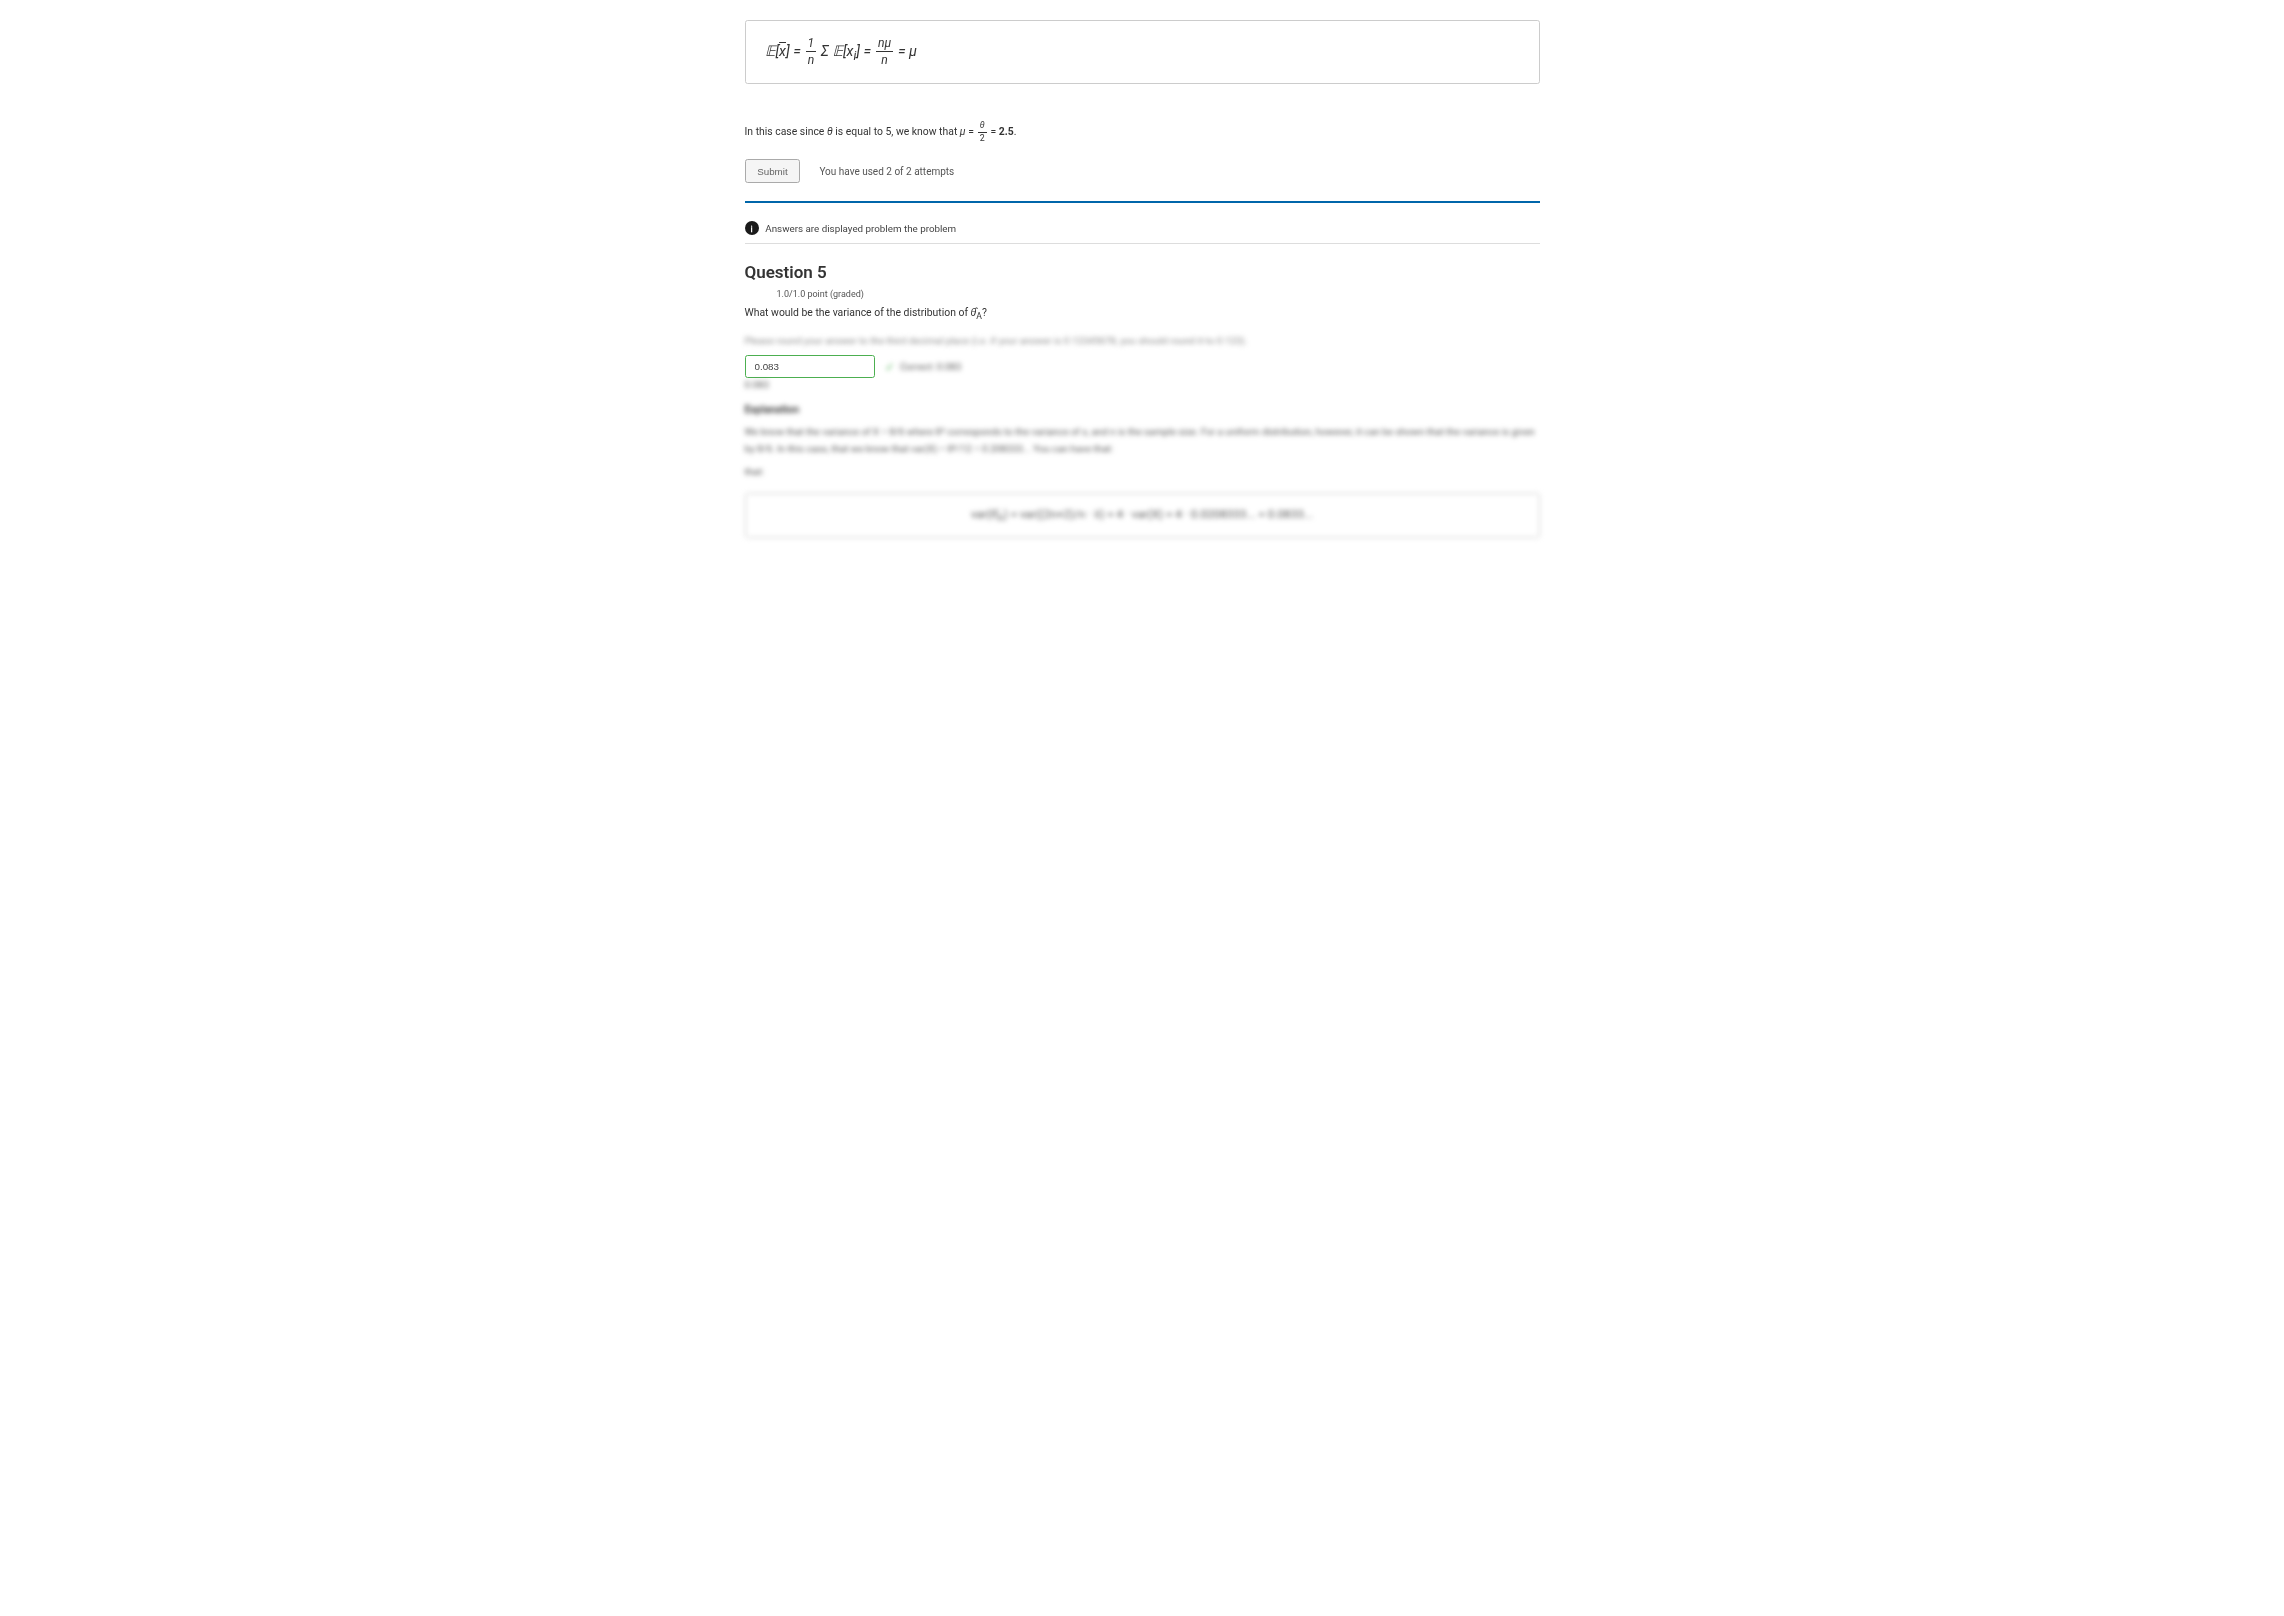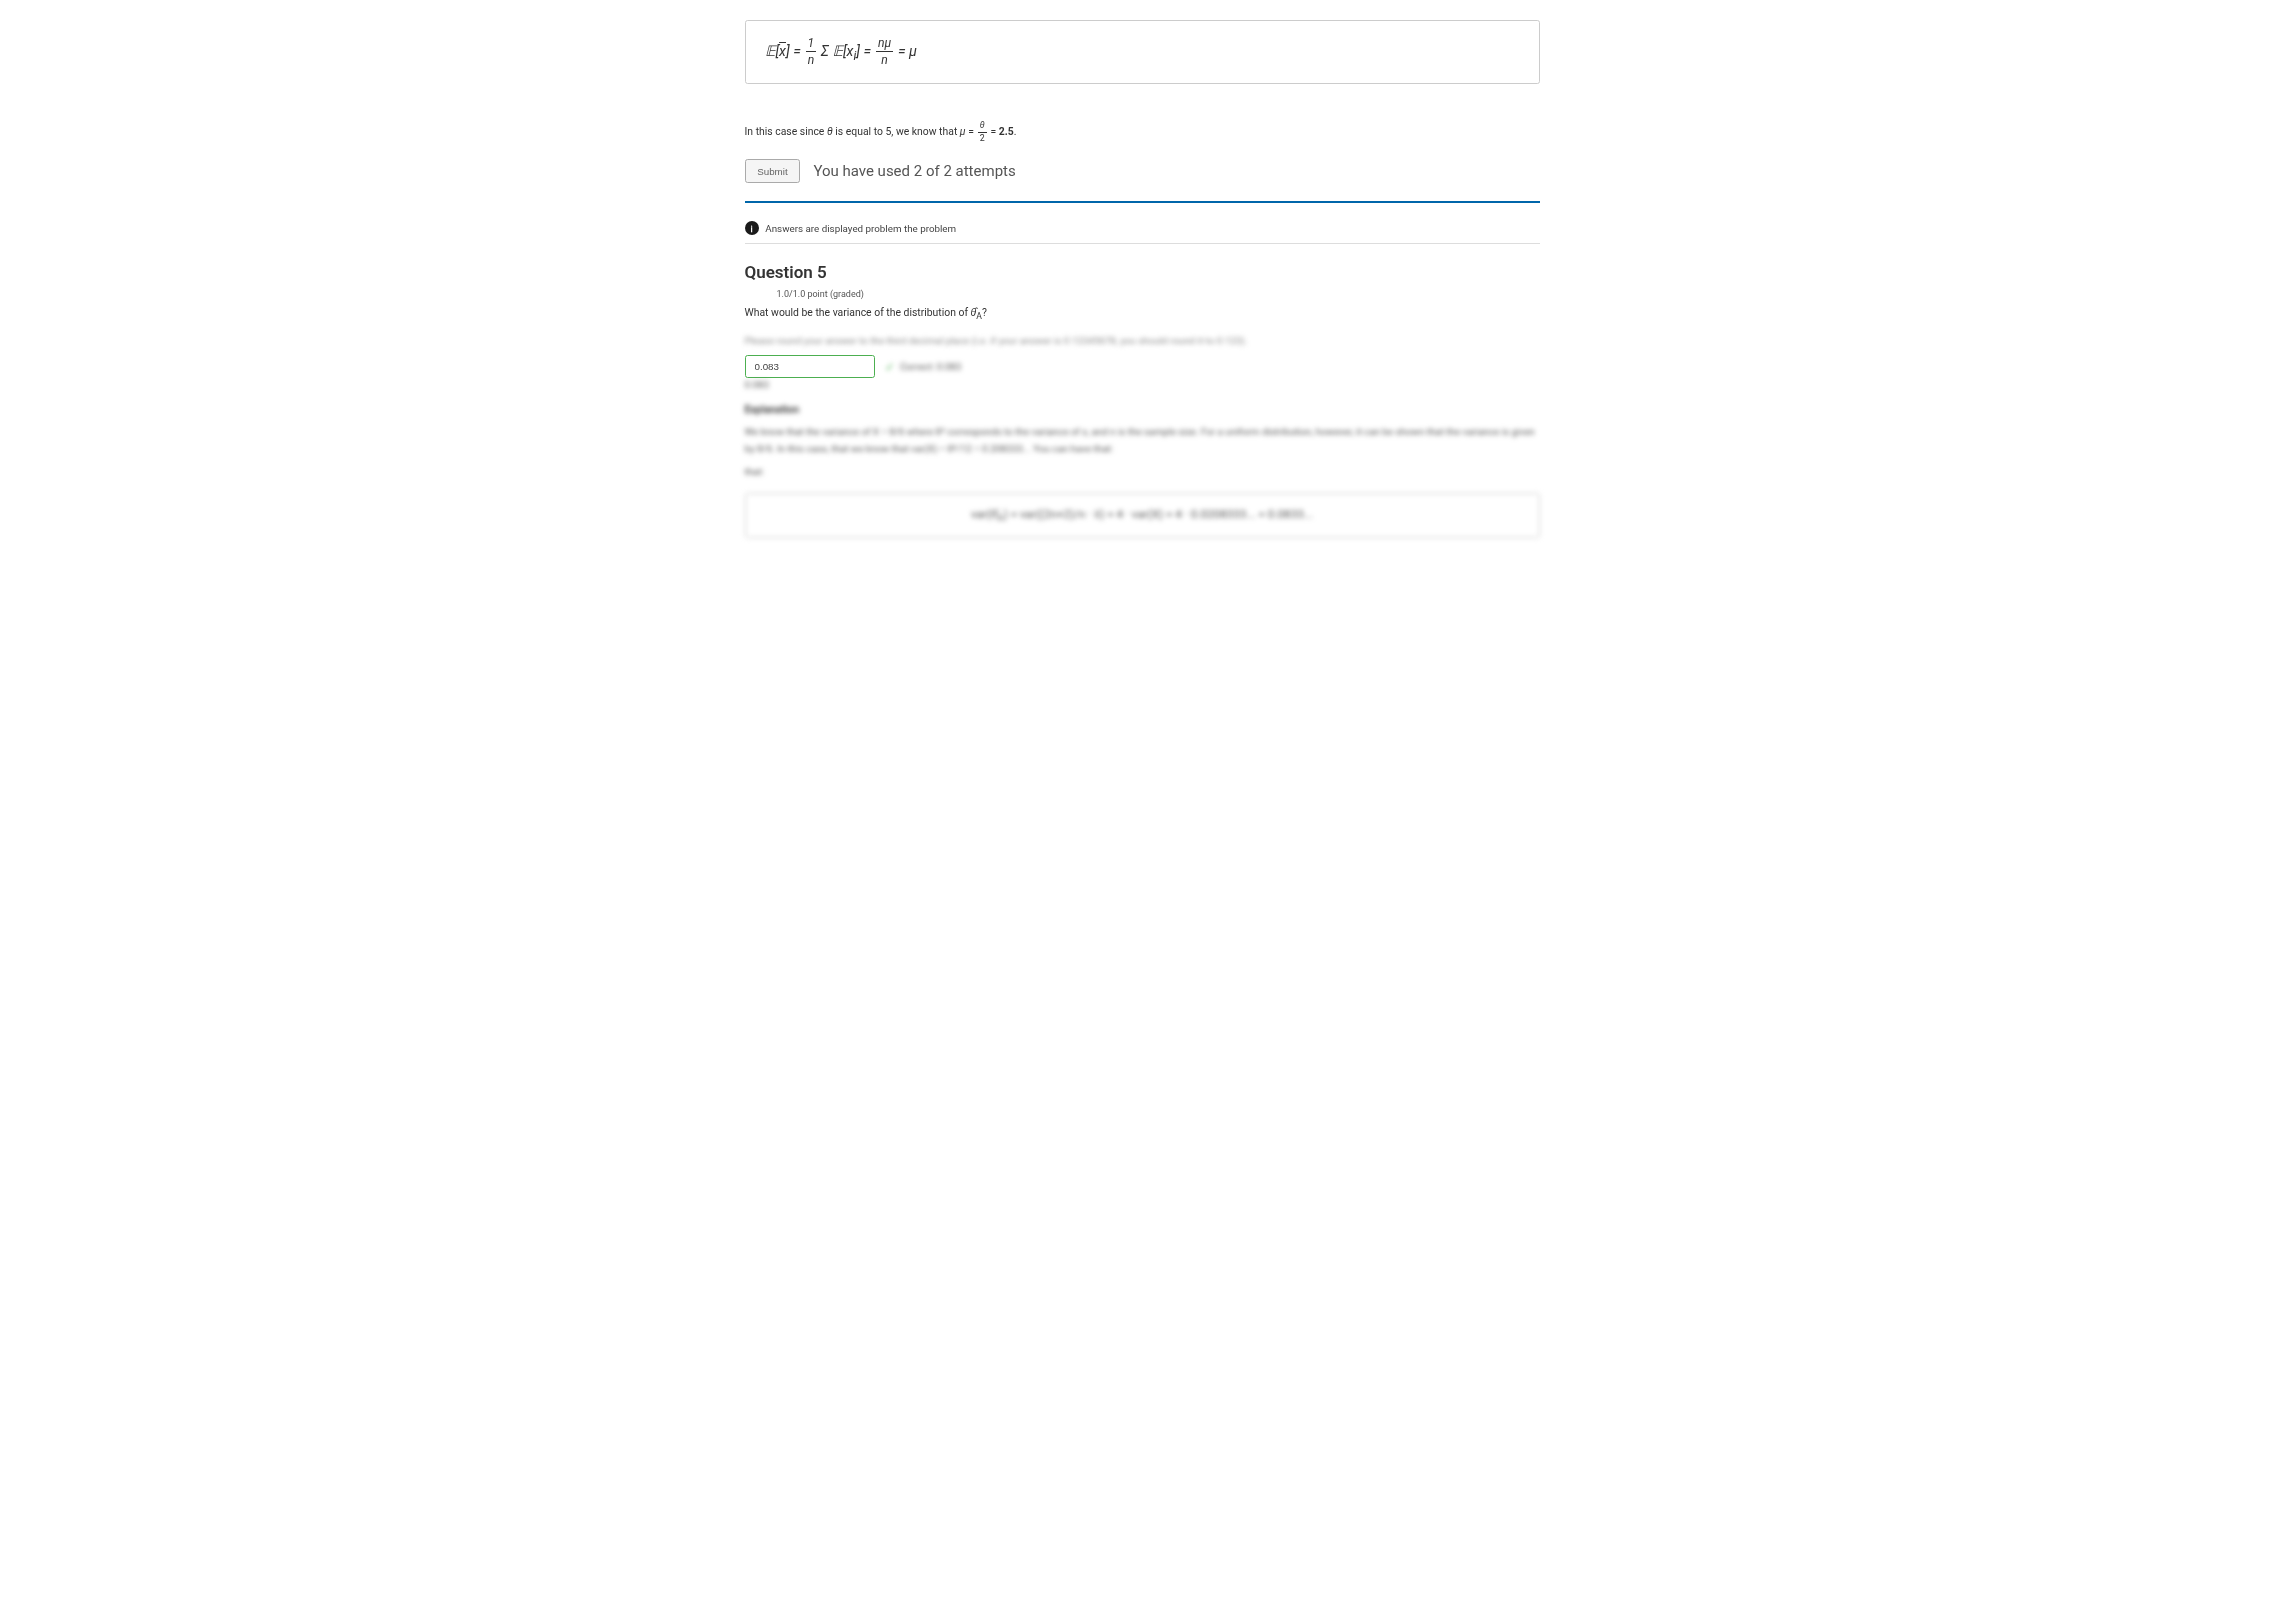--- a/index.html
+++ b/index.html
@@ -36,36 +36,36 @@
     .case-text {
       font-size: 10.4px;
       margin-bottom: 15.6px;
       line-height: 1.6;
     }
 
     
     .submit-row {
       display: flex;
       align-items: center;
-      gap: 13px;
+      gap: 19px;
       margin-bottom: 18px;
     }
 
     .submit-btn {
       border: 0.7px solid #aaaaaa;
       background: #f5f5f5;
       color: #666666;
       padding: 5.2px 11.7px;
       border-radius: 2.6px;
       font-size: 9.8px;
       cursor: default;
     }
 
     .attempts-text {
-      font-size: 15px;
+      font-size: 10px;
       color: #555555;
     }
 
     
     .blue-divider {
       height: 2px;
       background: #0066aa;
       margin-bottom: 10.4px;
     }
 

